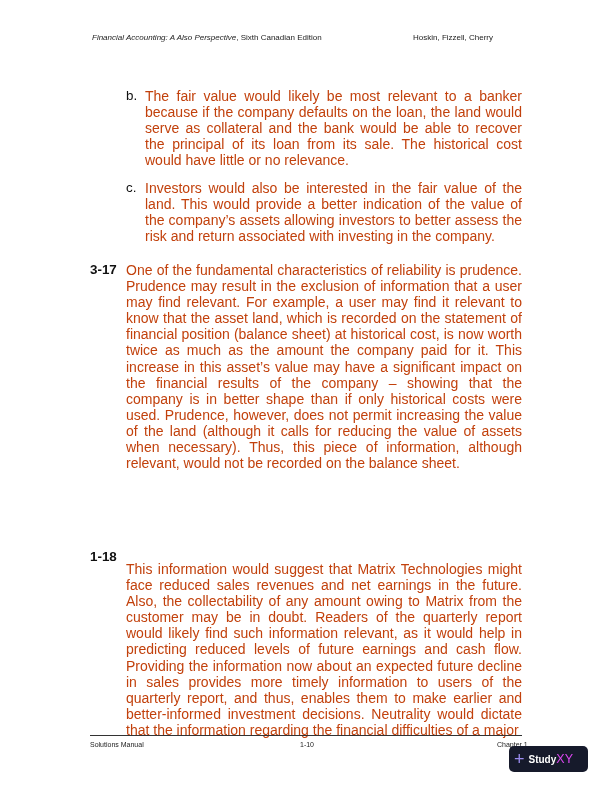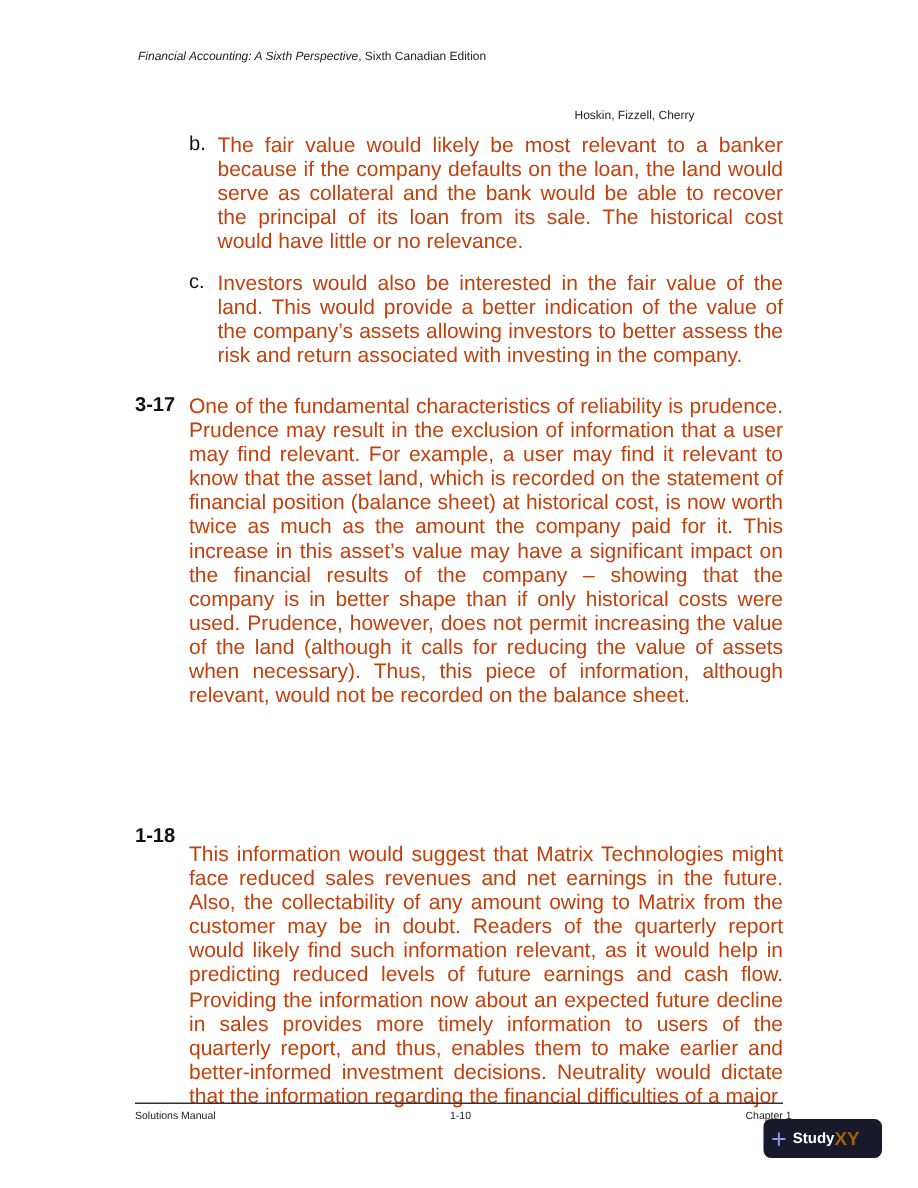--- a/index.html
+++ b/index.html
@@ -1,37 +1,37 @@
 <!DOCTYPE html>
 <html><head>
 <meta charset="utf-8">
 <style>
   html, body { margin: 0; padding: 0; background: #ffffff; }
   body { width: 612px; height: 792px; position: relative; overflow: hidden; font-family: "Liberation Sans", sans-serif; color: #111; }
   .header { position: absolute; top: 33px; left: 92px; width: 430px; font-size: 8px; color: #222; }
   .header .title { font-style: italic; }
-  .header .authors { position: absolute; left: 291px; top: 0; margin-top: 39px; }
+  .header .authors { position: absolute; left: 321px; top: 0; }
   .para { position: absolute; font-size: 14px; line-height: 16.1px; text-align: justify; color: #c2410c; }
   .sub { left: 145px; width: 377px; }
   .sub-label { position: absolute; left: 126px; font-size: 13.4px; line-height: 16.1px; }
   .q-label { position: absolute; left: 90px; font-size: 13.4px; line-height: 16.1px; font-weight: bold; }
   .q { left: 126px; width: 396px; }
   .rule { position: absolute; left: 90px; top: 735px; width: 432px; height: 1px; background: #333; }
   .footer { position: absolute; top: 741px; font-size: 7px; color: #222; }
   .badge { position: absolute; left: 509px; top: 746px; width: 79px; height: 26px; background: #161a2b; border-radius: 5px; display: flex; align-items: center; padding-left: 5px; box-sizing: border-box; }
   .badge .plus { color: #9b8cf0; font-size: 18px; line-height: 18px; font-weight: 300; margin-right: 4px; }
   .badge .name { color: #ffffff; font-weight: bold; font-size: 10px; }
-  .badge .xy { color: #a16207; font-weight: bold; font-size: 12.5px; }
+  .badge .xy { color: #d946ef; font-weight: normal; font-size: 12.5px; }
   .para p { margin: 0; }
 </style>
 </head>
 <body>
 
 <div class="header">
-  <span class="title">Financial Accounting: A Sixth Perspective</span><span>, Sixth Canadian Edition</span>
+  <span class="title">Financial Accounting: A Also Perspective</span><span>, Sixth Canadian Edition</span>
   <span class="authors">Hoskin, Fizzell, Cherry</span>
 </div>
 
 <span class="sub-label" style="top:88px;">b.</span>
 <div class="para sub" style="top:88px;">
   <p>The fair value would likely be most relevant to a banker because if the company defaults on the loan, the land would serve as collateral and the bank would be able to recover the principal of its loan from its sale. The historical cost would have little or no relevance.</p>
 </div>
 
 <span class="sub-label" style="top:180px;">c.</span>
 <div class="para sub" style="top:180px;">

